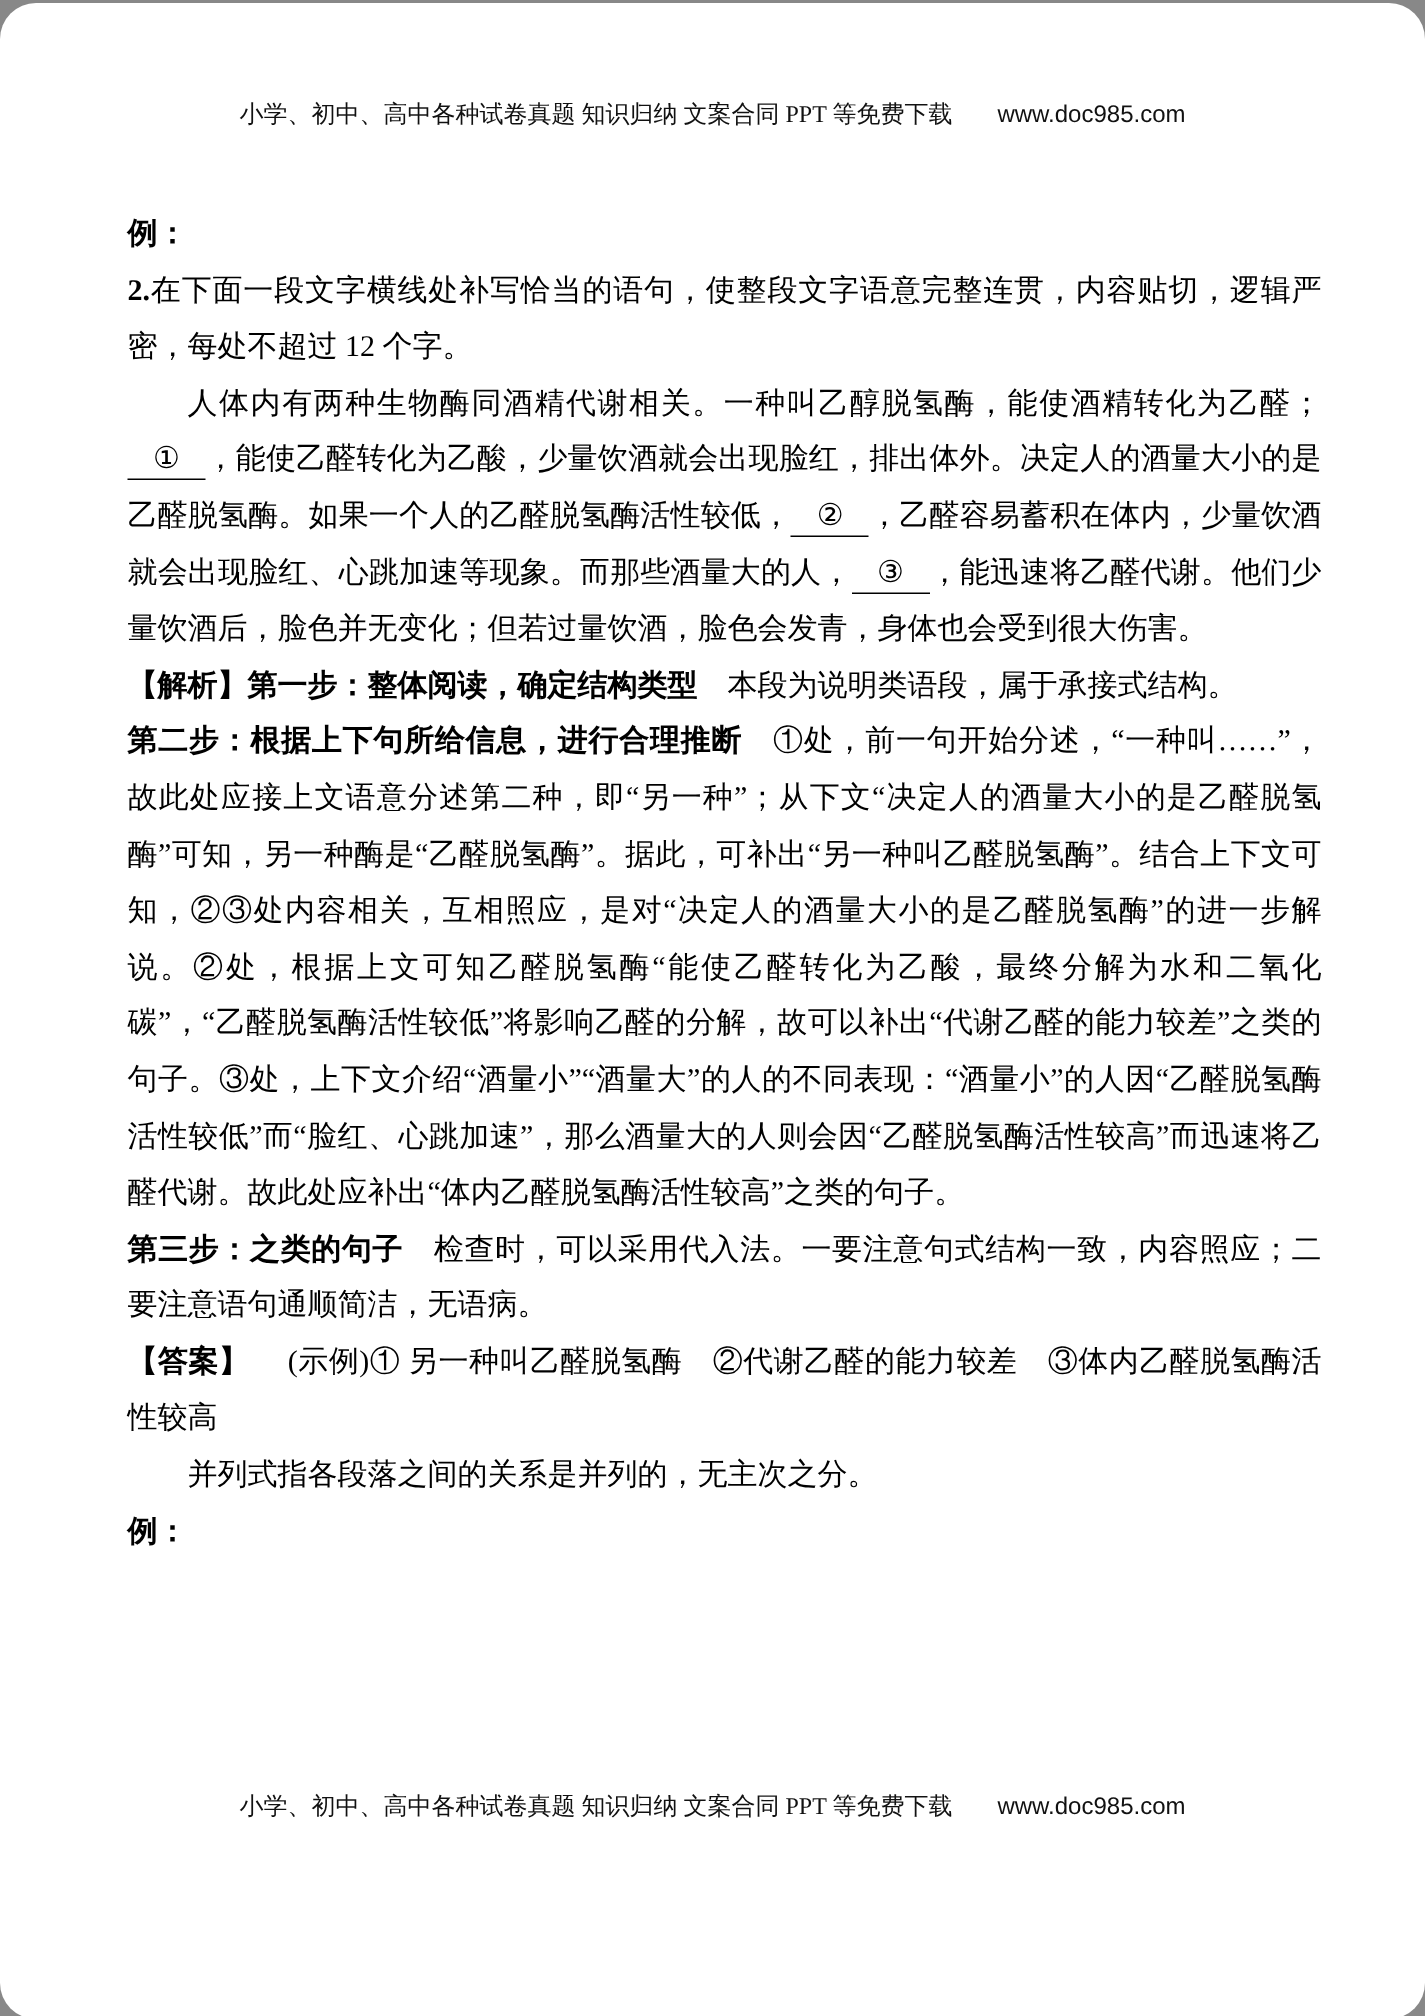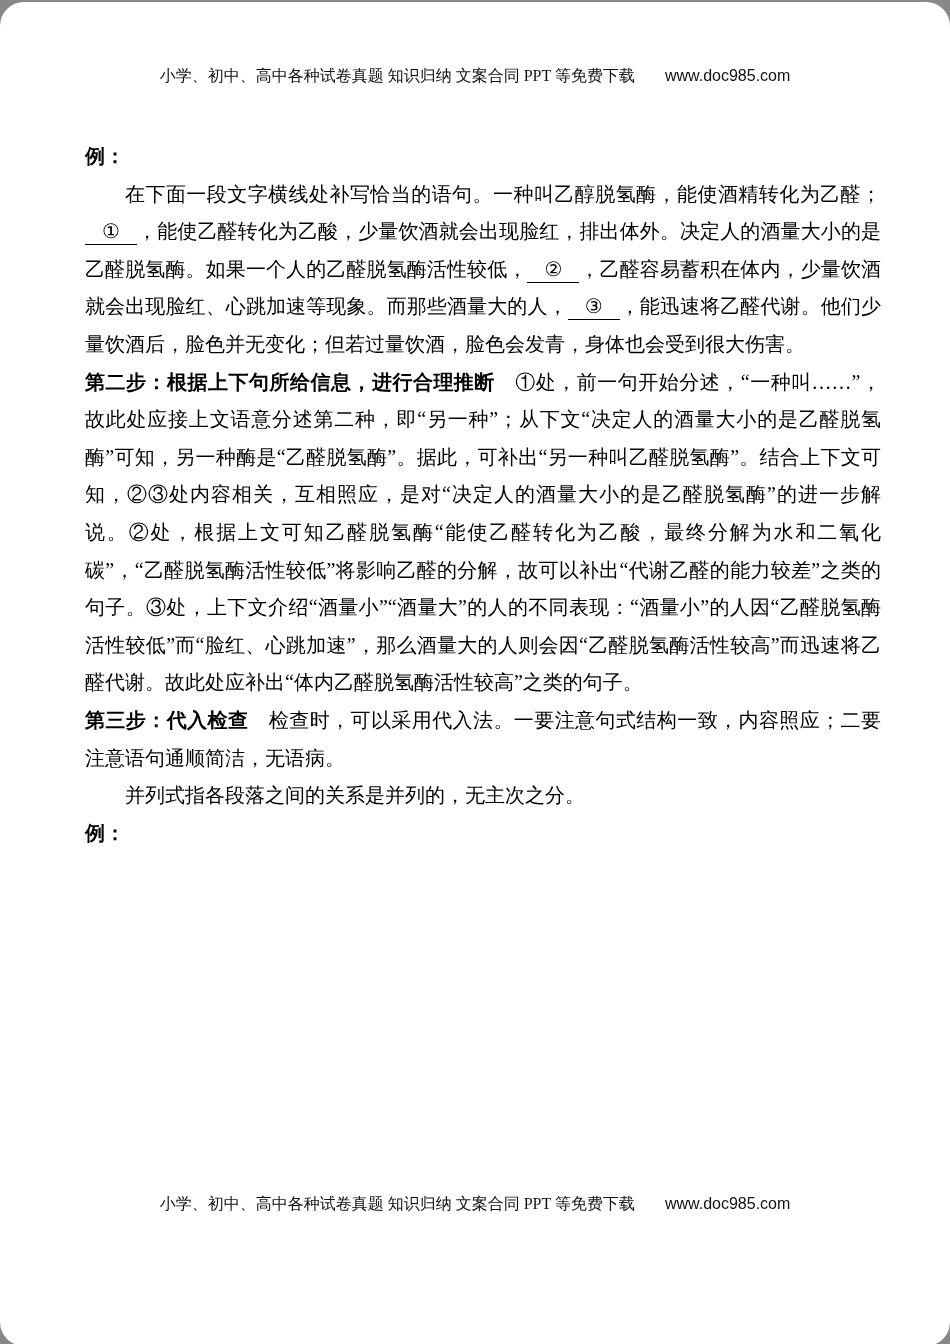--- a/index.html
+++ b/index.html
@@ -52,23 +52,26 @@
 <body>
 
 <div class="page">
 
   <div class="page-header">
     <span>小学、初中、高中各种试卷真题 知识归纳 文案合同 PPT 等免费下载</span><span class="site-url">www.doc985.com</span>
   </div>
 
   <div class="doc" id="doc-content">
       <p class="block"><span class="run-b">例：</span></p>
-      <p class="block indent"><span>在下面一段文字横线处补写恰当的语句。一种叫乙醇脱氢酶，能使酒精转化为乙醛；</span><span class="blank">①</span><span>，能使乙醛转化为乙酸，少量饮酒就会出现脸红，排出体外。决定人的酒量大小的是乙醛脱氢酶。如果一个人的乙醛脱氢酶活性较低，</span><span class="blank">②</span><span>，乙醛容易蓄积在体内，少量饮酒就会出现脸红、心跳加速等现象。而那些酒量大的人，</span><span class="blank">③</span><span>，能迅速将乙醛代谢。他们少量饮酒后，脸色并无变化；但若过量饮酒，脸色会发青，身体也会受到很大伤害。</span></p>
+      <p class="block"><span class="run-b">2.</span><span>在下面一段文字横线处补写恰当的语句，使整段文字语意完整连贯，内容贴切，逻辑严密，每处不超过 12 个字。</span></p>
+      <p class="block indent"><span>人体内有两种生物酶同酒精代谢相关。一种叫乙醇脱氢酶，能使酒精转化为乙醛；</span><span class="blank">①</span><span>，能使乙醛转化为乙酸，少量饮酒就会出现脸红，排出体外。决定人的酒量大小的是乙醛脱氢酶。如果一个人的乙醛脱氢酶活性较低，</span><span class="blank">②</span><span>，乙醛容易蓄积在体内，少量饮酒就会出现脸红、心跳加速等现象。而那些酒量大的人，</span><span class="blank">③</span><span>，能迅速将乙醛代谢。他们少量饮酒后，脸色并无变化；但若过量饮酒，脸色会发青，身体也会受到很大伤害。</span></p>
+      <p class="block"><span class="run-b">【解析】第一步：整体阅读，确定结构类型</span><span>　本段为说明类语段，属于承接式结构。</span></p>
       <p class="block"><span class="run-b">第二步：根据上下句所给信息，进行合理推断</span><span>　①处，前一句开始分述，“一种叫……”，故此处应接上文语意分述第二种，即“另一种”；从下文“决定人的酒量大小的是乙醛脱氢酶”可知，另一种酶是“乙醛脱氢酶”。据此，可补出“另一种叫乙醛脱氢酶”。结合上下文可知，②③处内容相关，互相照应，是对“决定人的酒量大小的是乙醛脱氢酶”的进一步解说。②处，根据上文可知乙醛脱氢酶“能使乙醛转化为乙酸，最终分解为水和二氧化碳”，“乙醛脱氢酶活性较低”将影响乙醛的分解，故可以补出“代谢乙醛的能力较差”之类的句子。③处，上下文介绍“酒量小”“酒量大”的人的不同表现：“酒量小”的人因“乙醛脱氢酶活性较低”而“脸红、心跳加速”，那么酒量大的人则会因“乙醛脱氢酶活性较高”而迅速将乙醛代谢。故此处应补出“体内乙醛脱氢酶活性较高”之类的句子。</span></p>
-      <p class="block"><span class="run-b">第三步：代入检查</span><span>　检查时，可以采用代入法。一要注意句式结构一致，内容照应；二要注意语句通顺简洁，无语病。</span></p>
+      <p class="block"><span class="run-b">第三步：之类的句子</span><span>　检查时，可以采用代入法。一要注意句式结构一致，内容照应；二要注意语句通顺简洁，无语病。</span></p>
+      <p class="block"><span class="run-b">【答案】</span><span>　 (示例)① 另一种叫乙醛脱氢酶　②代谢乙醛的能力较差　③体内乙醛脱氢酶活性较高</span></p>
       <p class="block indent"><span>并列式指各段落之间的关系是并列的，无主次之分。</span></p>
       <p class="block"><span class="run-b">例：</span></p>
     </div>
 
   <div class="page-footer">
     <span>小学、初中、高中各种试卷真题 知识归纳 文案合同 PPT 等免费下载</span><span class="site-url">www.doc985.com</span>
   </div>
 
 </div>
 

